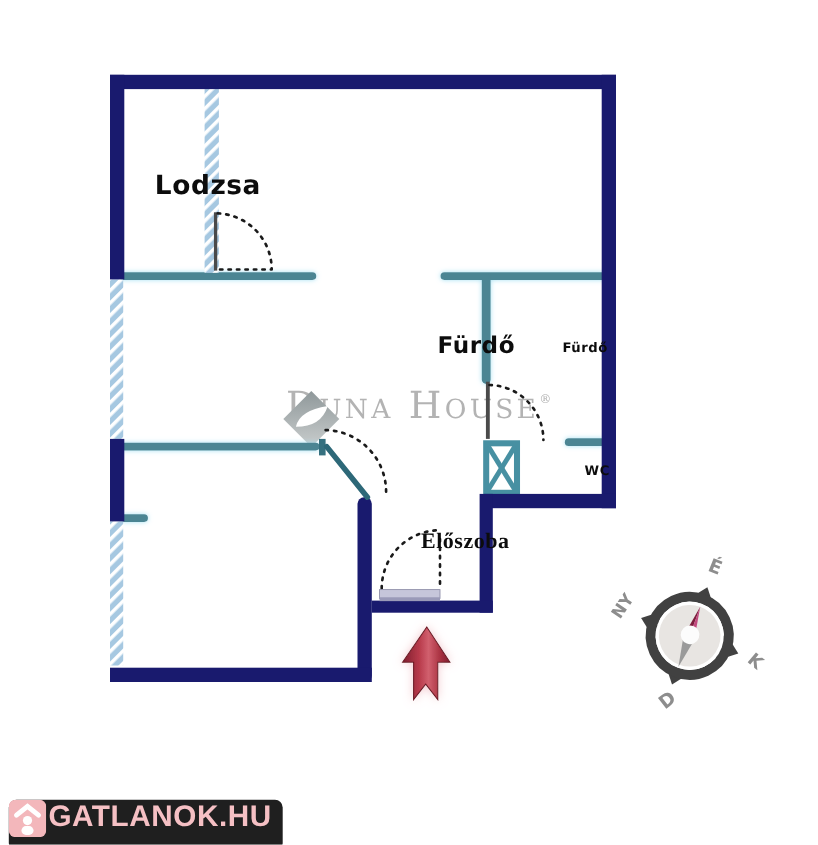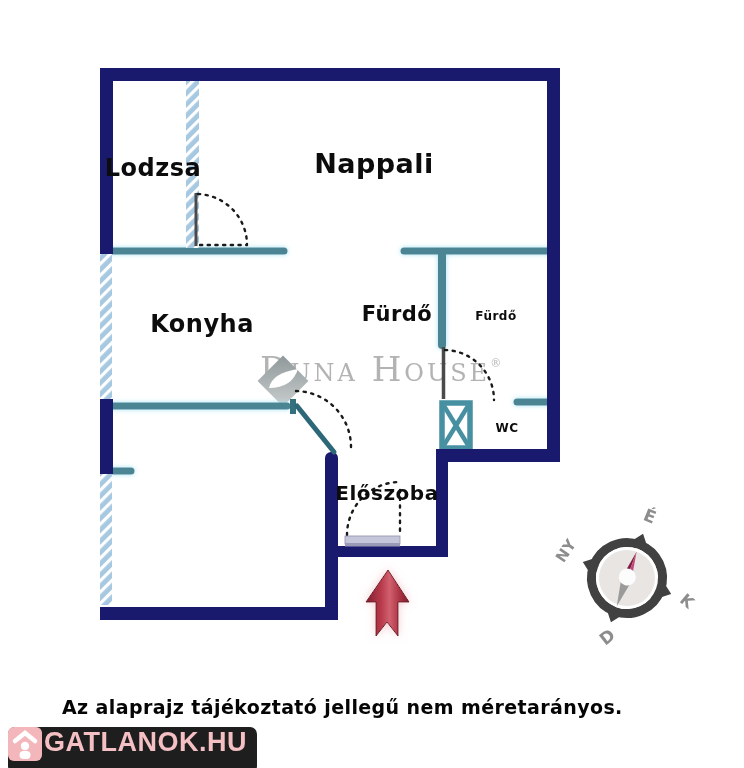--- a/index.html
+++ b/index.html
@@ -1,29 +1,29 @@
 <!DOCTYPE html>
 <html><head>
 <meta charset="utf-8">
 <style>
   html,body{margin:0;padding:0;background:#fff;}
   #canvas{position:relative;width:744px;height:768px;background:#ffffff;overflow:hidden;
           font-family:"DejaVu Sans", sans-serif;}
   svg{position:absolute;left:0;top:0;}
   .layer{position:absolute;left:0;top:0;width:744px;height:768px;}
   .room-label{position:absolute;transform:translate(-50%,-50%);font-weight:bold;color:#0c0c0c;
-              white-space:nowrap;letter-spacing:.5px;z-index:5;}
+              white-space:nowrap;letter-spacing:.5px;z-index:5;margin-left:36px;}
   #lbl-lodzsa   {left:153px;top:168px;font-size:24px;}
   #lbl-nappali  {left:374px;top:163px;font-size:27px;}
   #lbl-konyha   {left:202px;top:324px;font-size:24px;}
   #lbl-etkezo   {left:397px;top:314px;font-size:21px;}
   #lbl-furdo    {left:496px;top:316px;font-size:12px;}
   #lbl-wc       {left:507px;top:428px;font-size:12px;}
   #lbl-haloszoba{left:215px;top:514px;font-size:23px;}
-  #lbl-eloszoba {left:387px;top:493px;font-size:20px;}
+  #lbl-eloszoba {left:387px;top:493px;font-size:20px;font-family:Liberation Serif, serif;}
   
   .watermark{position:absolute;left:256px;top:352px;z-index:1;display:flex;align-items:center;}
   .wm-text{font-family:"DejaVu Serif", serif;font-variant:small-caps;font-size:34px;
            color:#b3b3b3;letter-spacing:3px;line-height:1;margin-left:4px;white-space:nowrap;}
   .wm-reg{font-size:11px;color:#b3b3b3;vertical-align:14px;letter-spacing:0;}
   
   .compass-label{position:absolute;transform:translate(-50%,-50%);font-weight:bold;color:#8d8d8d;z-index:6;}
   #cl-n {left:650px;top:516px;font-size:17px;transform:translate(-50%,-50%) rotate(22deg);}
   #cl-w {left:566px;top:551px;font-size:15px;transform:translate(-50%,-50%) rotate(-56deg);}
   #cl-e {left:687px;top:601px;font-size:16px;transform:translate(-50%,-50%) rotate(40deg);}
@@ -149,33 +149,30 @@
           <polygon points="0,30 -6,-2 6,-2" fill="#9a9a9a"></polygon>
           <polygon points="0,-28 -5.5,4 0,4" fill="#7d1d3d"></polygon>
           <polygon points="0,-28 0,4 5.5,4" fill="#c2497e"></polygon>
           <circle cy="-1" r="8.5" fill="#fcfcfc"></circle>
         </g>
       </g>
     </g>
   </svg>
 
   <div class="room-label" id="lbl-lodzsa">Lodzsa</div>
-  <div class="room-label" id="lbl-nappali">Nappali</div>
-  <div class="room-label" id="lbl-konyha">Konyha</div>
   <div class="room-label" id="lbl-etkezo">Fürdő</div>
   <div class="room-label" id="lbl-furdo">Fürdő</div>
   <div class="room-label" id="lbl-wc">WC</div>
   <div class="room-label" id="lbl-eloszoba">Előszoba</div>
 
   <div class="compass-label" id="cl-n">É</div>
   <div class="compass-label" id="cl-w">NY</div>
   <div class="compass-label" id="cl-e">K</div>
   <div class="compass-label" id="cl-s">D</div>
 
-  <div class="disclaimer">Az alaprajz tájékoztató jellegű nem méretarányos.</div>
 
   <div class="site-logo">
     <svg width="34" height="34">
       <rect width="34" height="34" rx="6" fill="#f2adb2"></rect>
       <path d="M7 14 L17 6 L27 14" stroke="#ffffff" stroke-width="4.5" fill="none" stroke-linecap="round"></path>
       <circle cx="17" cy="19" r="4.2" fill="#ffffff"></circle>
       <rect x="11.5" y="24" width="11" height="8" rx="4" fill="#ffffff"></rect>
     </svg>
     <span class="site-logo-text">INGATLANOK.HU</span>
   </div>

